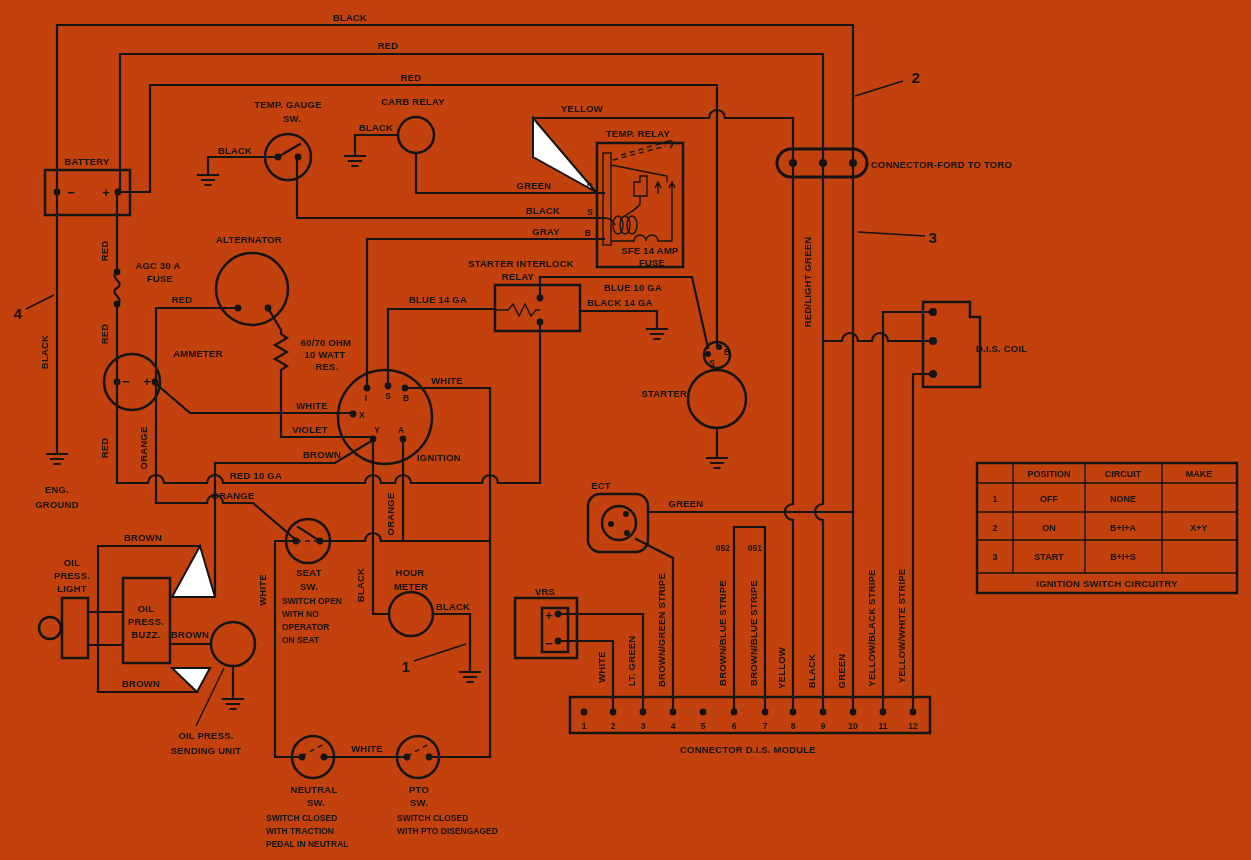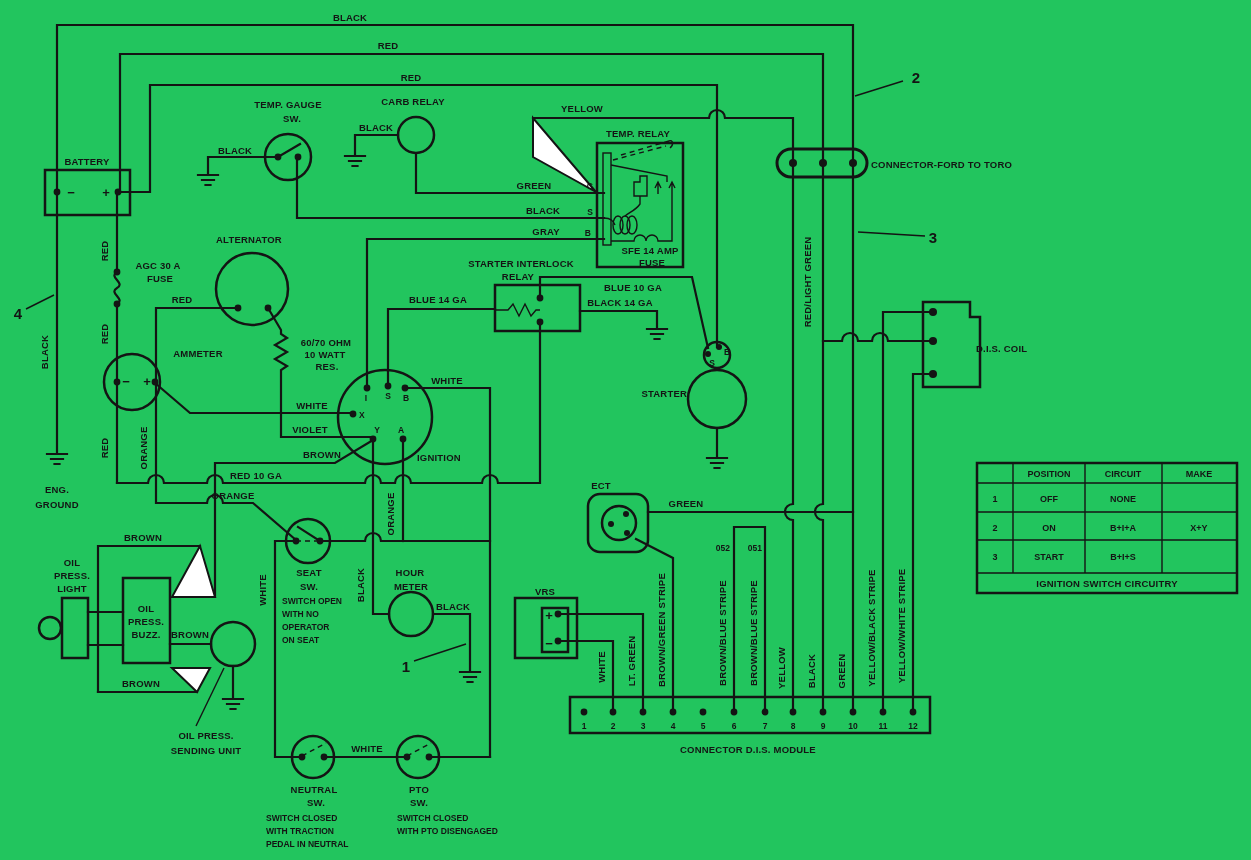--- a/index.html
+++ b/index.html
@@ -1,16 +1,16 @@
 <!DOCTYPE html>
 <html><head>
 <meta charset="utf-8">
 <style>
   html,body{margin:0;padding:0;background:#fff;}
-  #stage{position:relative;width:1251px;height:860px;background:#22c55e;overflow:hidden;}
+  #stage{position:relative;width:1251px;height:860px;background:#c2410c;overflow:hidden;}
   svg{position:absolute;left:0;top:0;}
   .w    {fill:none;stroke:#141414;stroke-width:2.2;stroke-linecap:square;stroke-linejoin:miter;}
   .w3   {fill:none;stroke:#141414;stroke-width:3;}
   .thin {fill:none;stroke:#141414;stroke-width:1.4;}
   .comp {fill:none;stroke:#141414;stroke-width:2.5;}
   .pen  {fill:#fff;stroke:#141414;stroke-width:2;}
   .dot  {fill:#141414;stroke:none;}
   .dash {stroke-dasharray:5 4;}
   text{fill:#141414;font-family:"Liberation Sans",sans-serif;font-weight:bold;}
   .lbl {font-size:9.5px;letter-spacing:.2px;}

